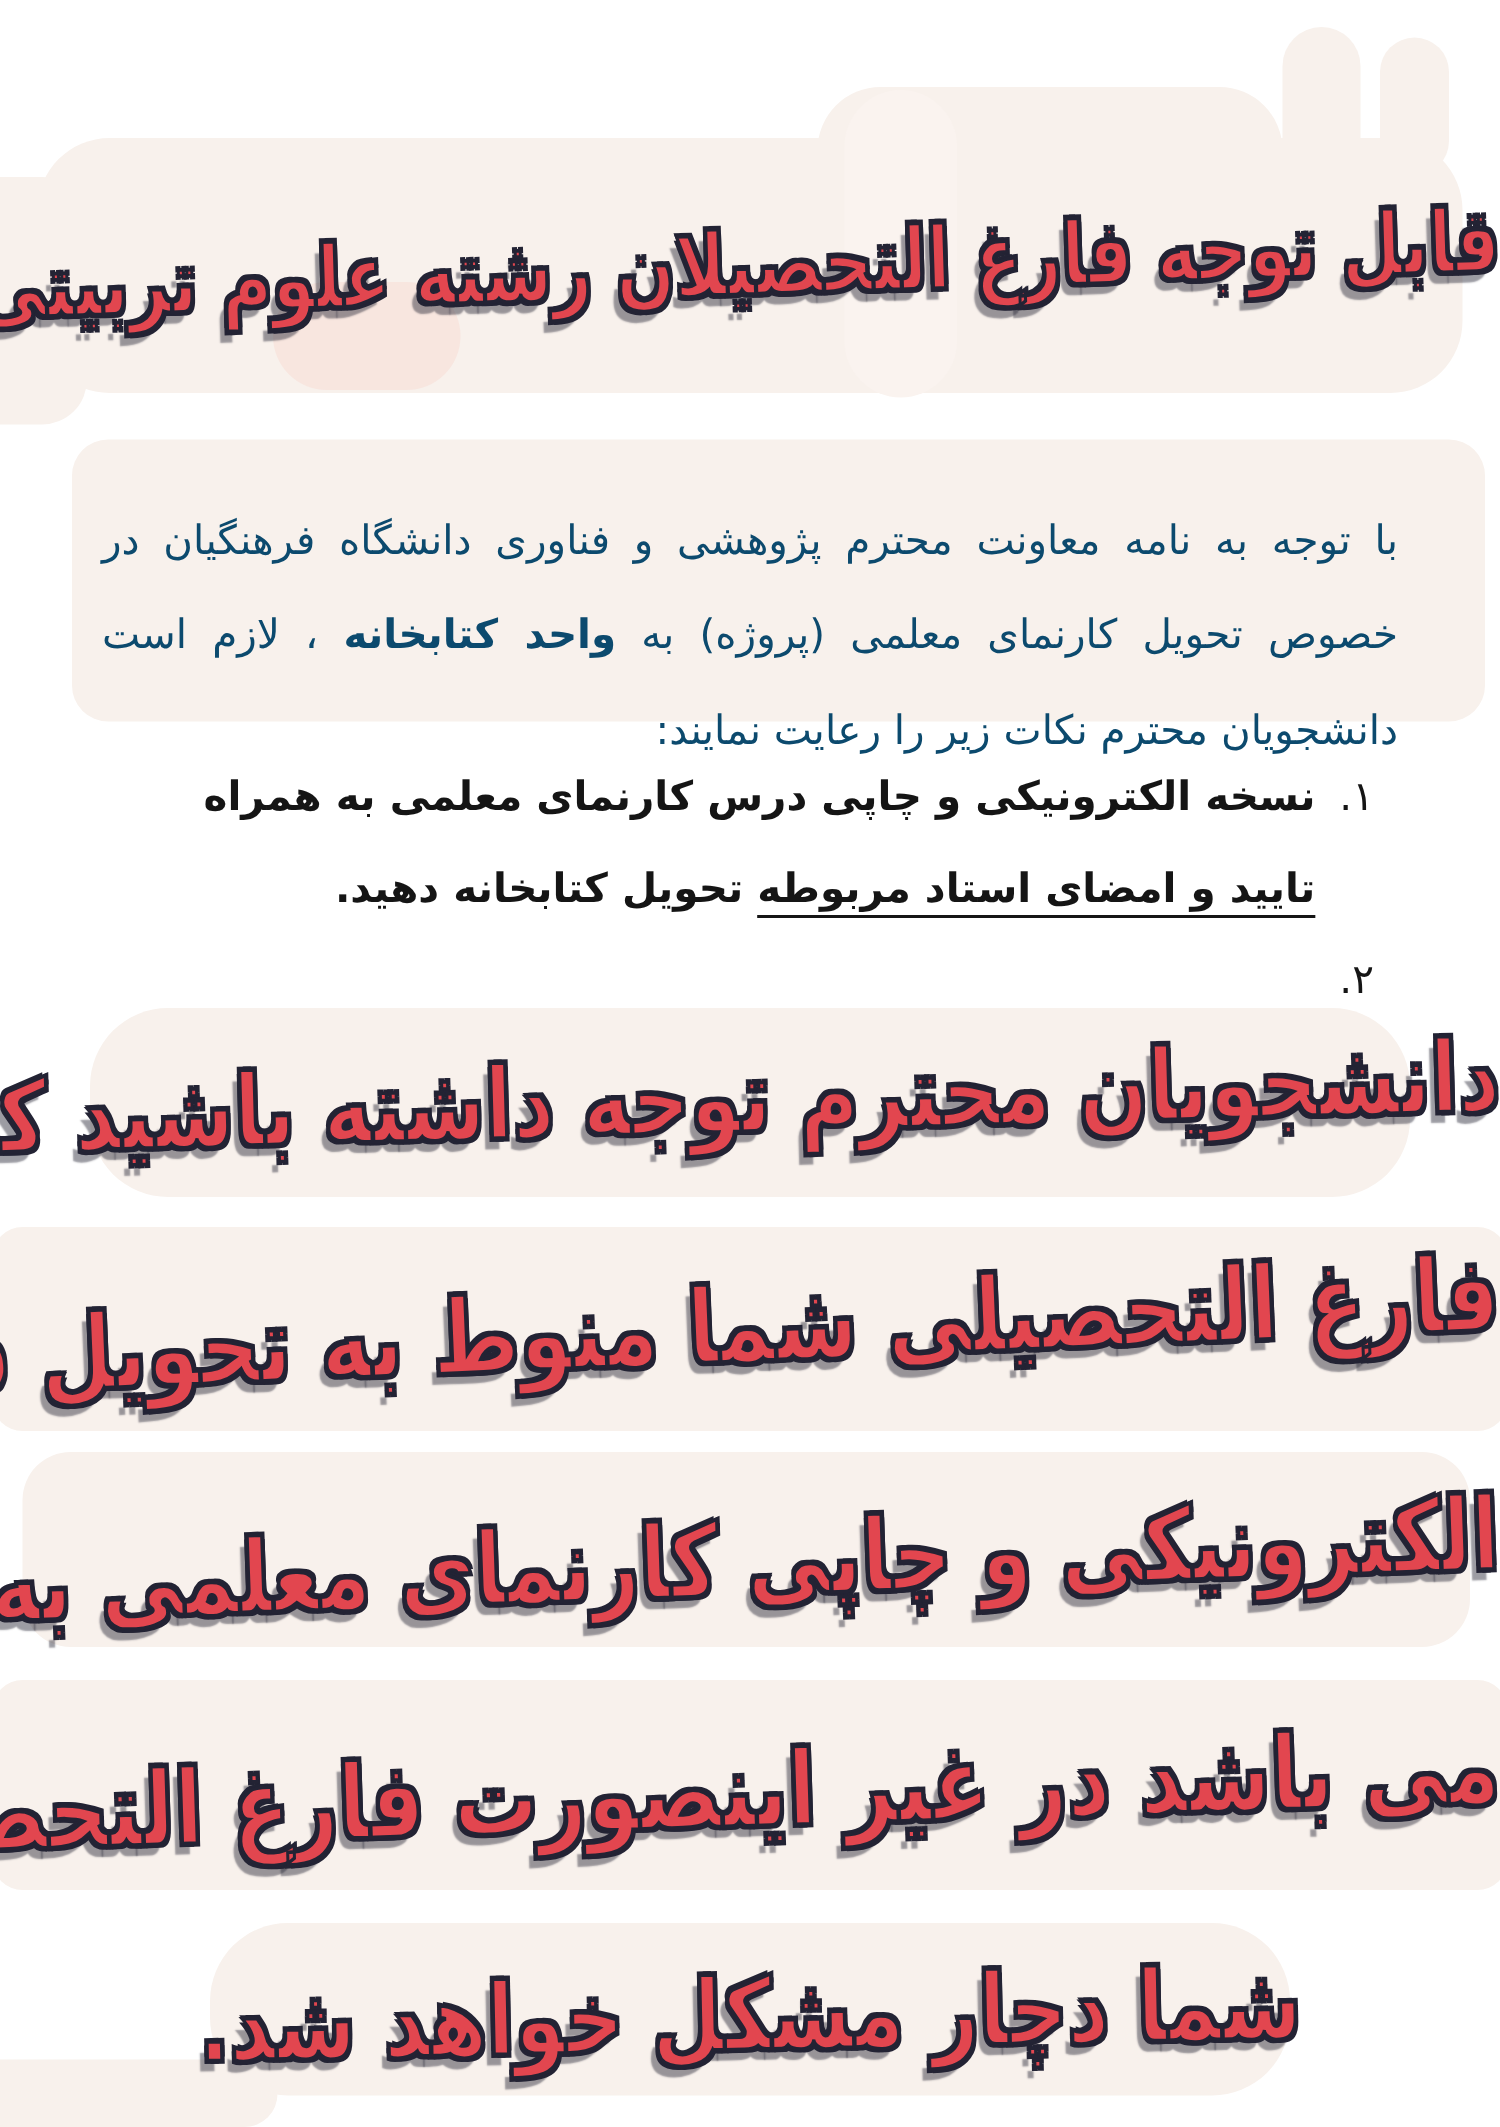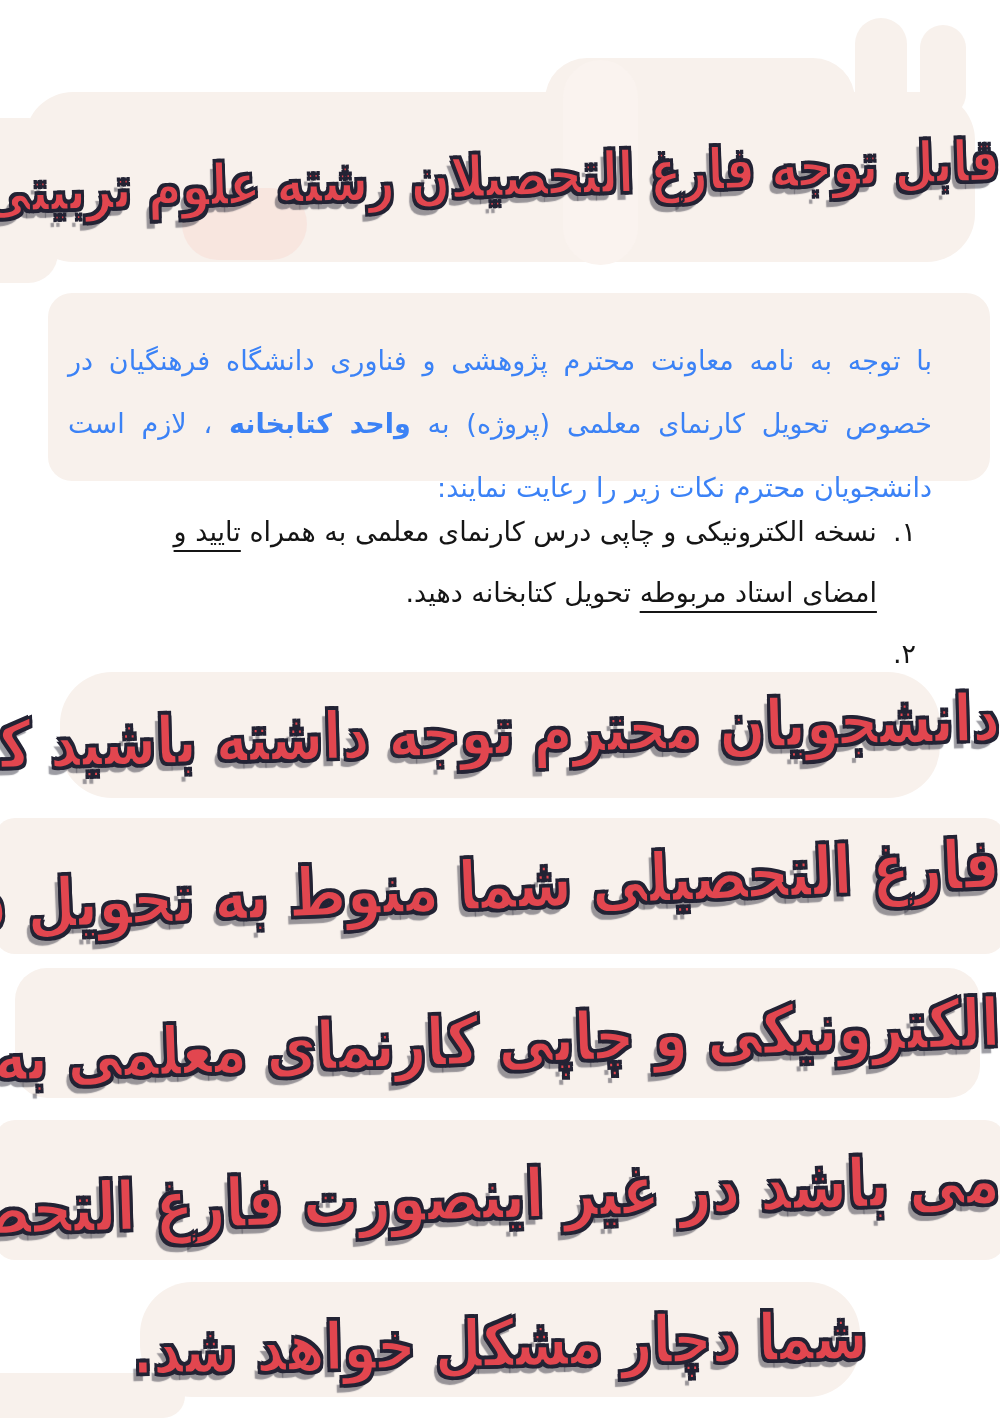--- a/index.html
+++ b/index.html
@@ -50,31 +50,31 @@
   .title-line {top:118px; font-size:46px; transform:rotate(-1.8deg) scaleY(1.25);}
   .warn-1     {top:700px; font-size:54px; transform:rotate(-1.6deg) scaleY(1.22);}
   .warn-2     {top:852px; font-size:56px; transform:rotate(-2.4deg) scaleY(1.22);}
   .warn-3     {top:1008px;font-size:55px; transform:rotate(-2.0deg) scaleY(1.22);}
   .warn-4     {top:1162px;font-size:56px; transform:rotate(-1.8deg) scaleY(1.22);}
   .warn-5     {top:1312px;font-size:54px; transform:rotate(-1.2deg) scaleY(1.22);}
 
   
   .intro{
     position:absolute;top:302px;right:68px;width:864px;
-    font-size:27px;line-height:2.35;color:#3b82f6;
+    font-size:27px;line-height:2.35;color:#0c4a6e;
     text-align:justify;
   }
   .intro b{font-weight:bold;}
   .list{
     position:absolute;top:502px;right:84px;width:836px;
     font-size:27px;line-height:2.25;color:#151515;
   }
   .list-item{display:flex;column-gap:16px;align-items:flex-start;}
   .item-number{flex:0 0 auto;}
-  .item-text{flex:0 1 752px;max-width:752px;}
+  .item-text{flex:0 1 752px;max-width:752px;font-weight:bold;}
   .u{
     text-decoration:underline;
     text-underline-offset:9px;
     text-decoration-thickness:1.5px;
   }
 </style>
 </head>
 <body>
 
 <div class="page">

